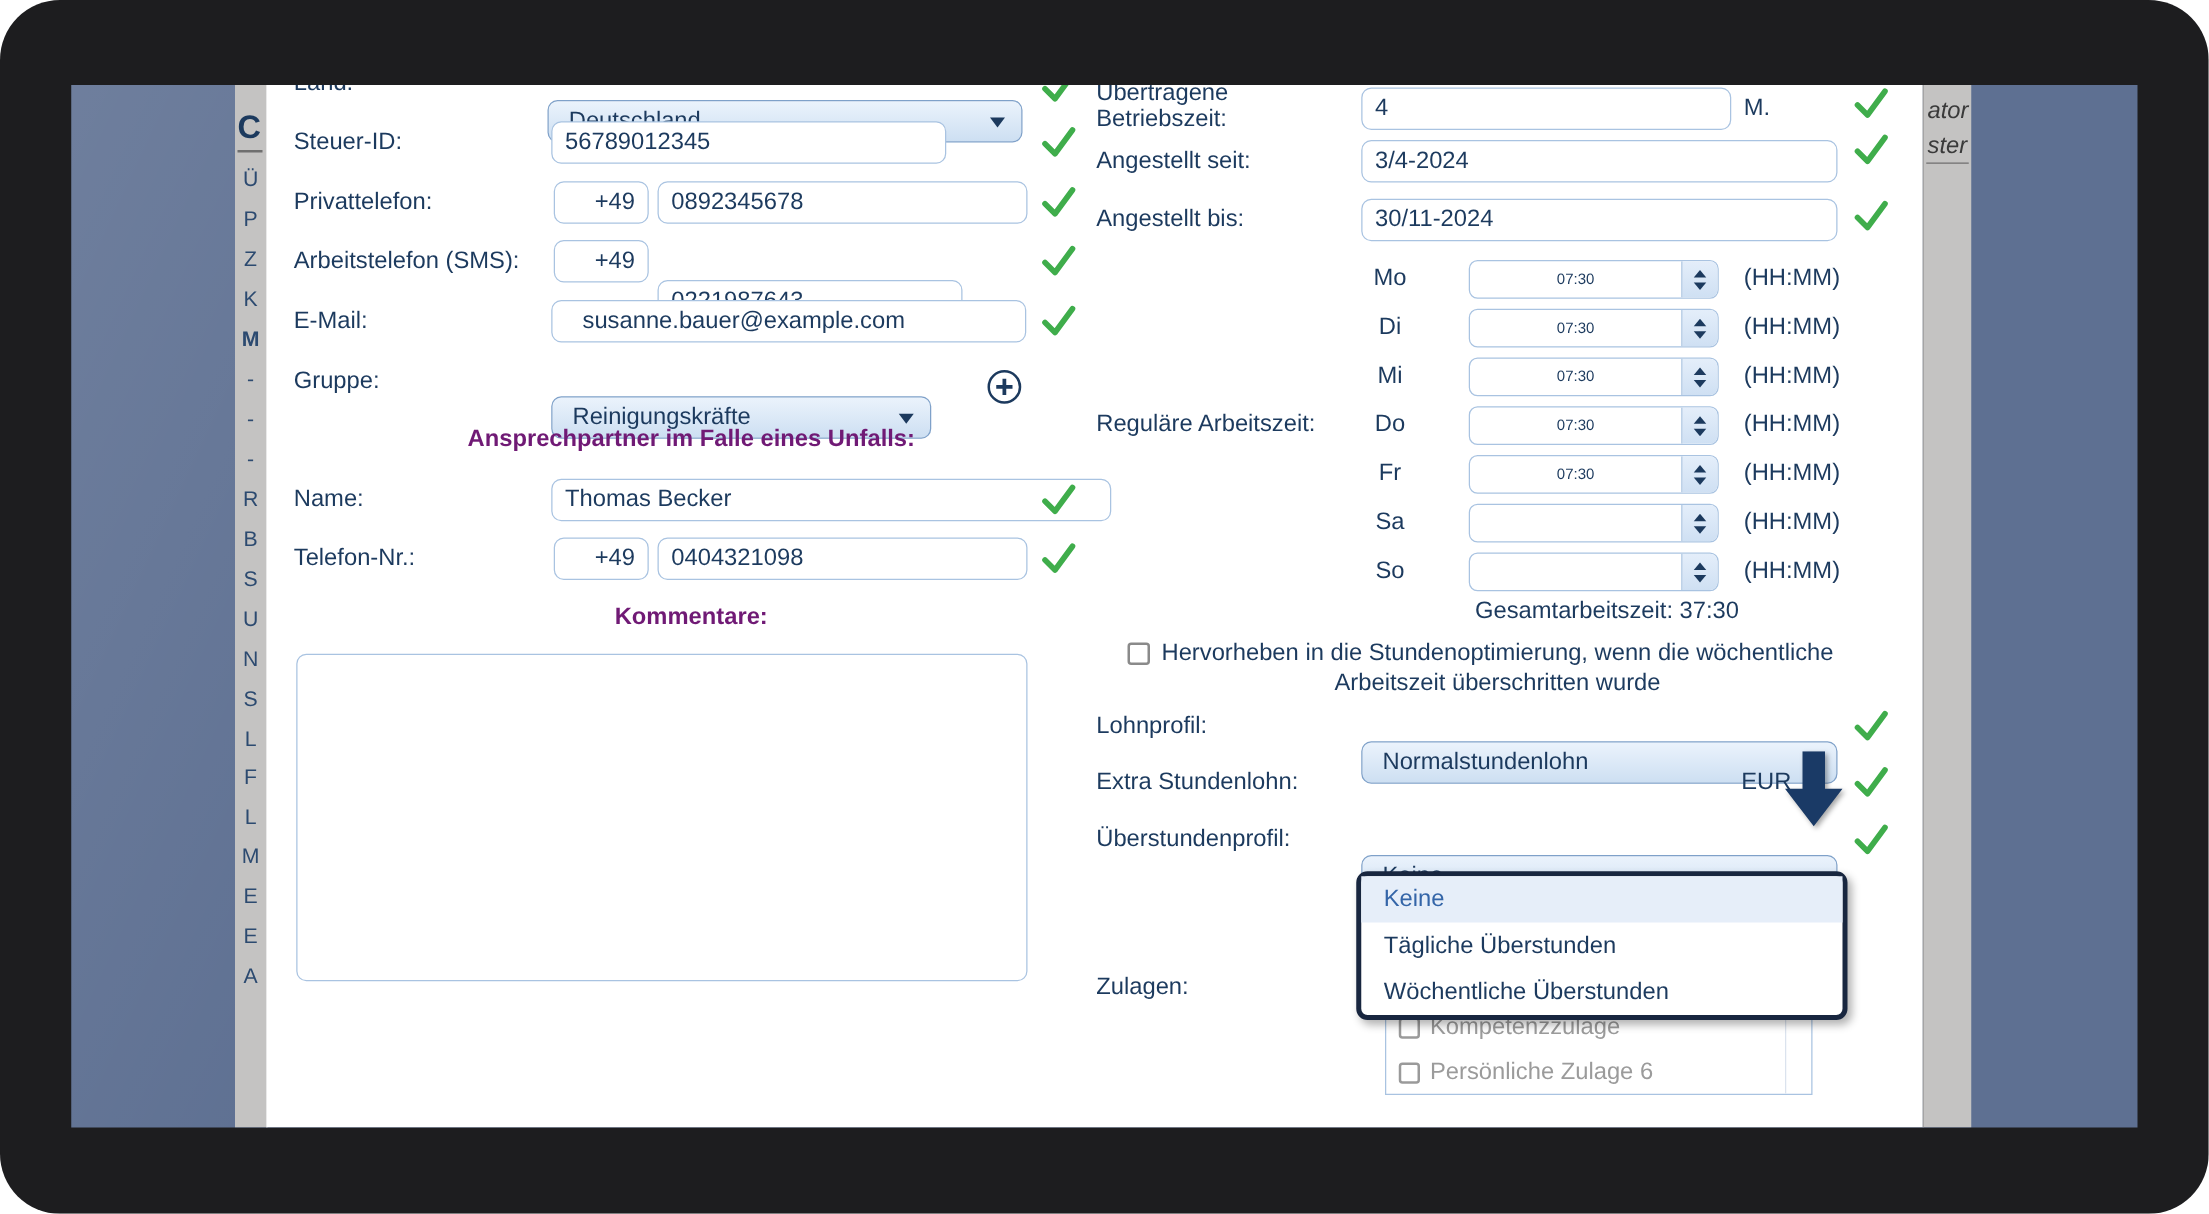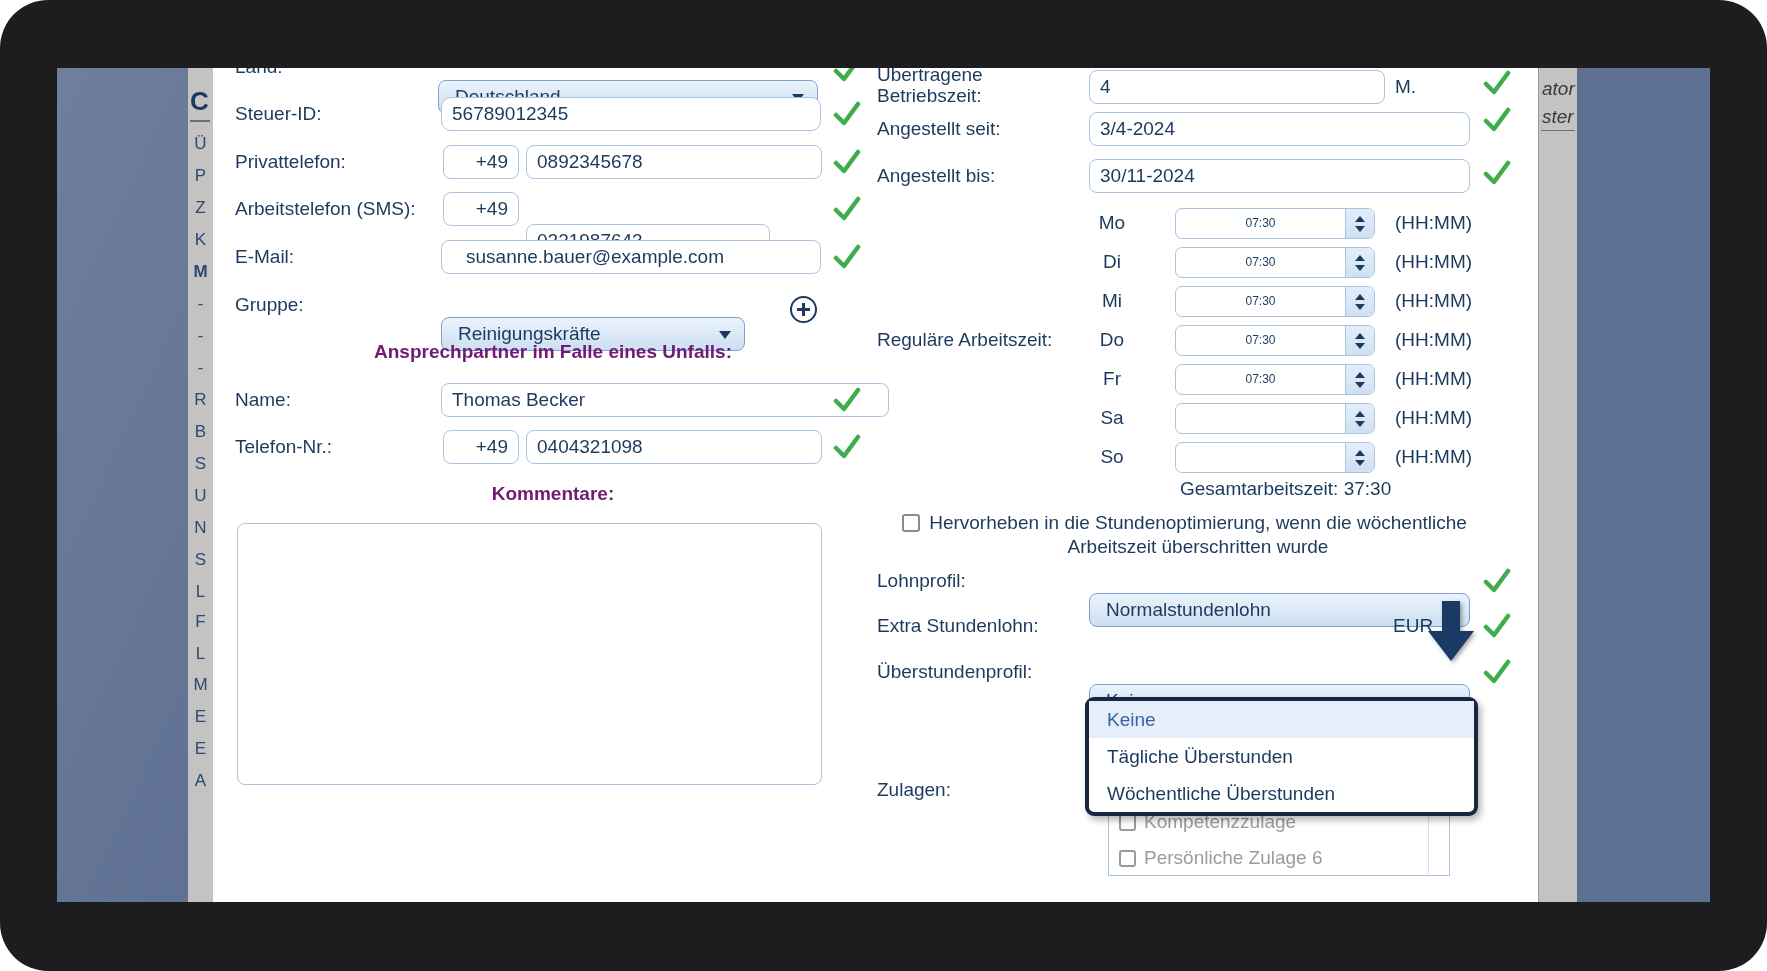--- a/index.html
+++ b/index.html
@@ -106,21 +106,21 @@
         <div class="lbl" style="left:22px;top:-12px">Land:</div>
         <div class="sel" style="left:225px;top:-17px;width:380px">
           <span>Deutschland</span>
           <span class="caret"></span>
         </div>
         <svg class="check" style="left:620px;top:-12px" viewBox="0 0 28 28">
             <path d="M3 15 L11 23 L25 4" stroke="#3fad4b" stroke-width="4.5" fill="none" stroke-linecap="round" stroke-linejoin="round"></path>
           </svg>
 
         <div class="lbl" style="left:22px;top:35px">Steuer-ID:</div>
-        <input class="inp" style="left: 228px; top: 29px; width: 380px; border-radius: 10px;" value="56789012345">
+        <input class="inp" style="left: 228px; top: 29px; width: 316px;" value="56789012345">
         <svg class="check" style="left:620px;top:32px" viewBox="0 0 28 28">
             <path d="M3 15 L11 23 L25 4" stroke="#3fad4b" stroke-width="4.5" fill="none" stroke-linecap="round" stroke-linejoin="round"></path>
           </svg>
 
         <div class="lbl" style="left:22px;top:83px">Privattelefon:</div>
         <input class="inp right" style="left: 230px; top: 77px; width: 76px;" value="+49">
         <input class="inp" style="left: 313px; top: 77px; width: 296px;" value="0892345678">
         <svg class="check" style="left:620px;top:80px" viewBox="0 0 28 28">
             <path d="M3 15 L11 23 L25 4" stroke="#3fad4b" stroke-width="4.5" fill="none" stroke-linecap="round" stroke-linejoin="round"></path>
           </svg>

